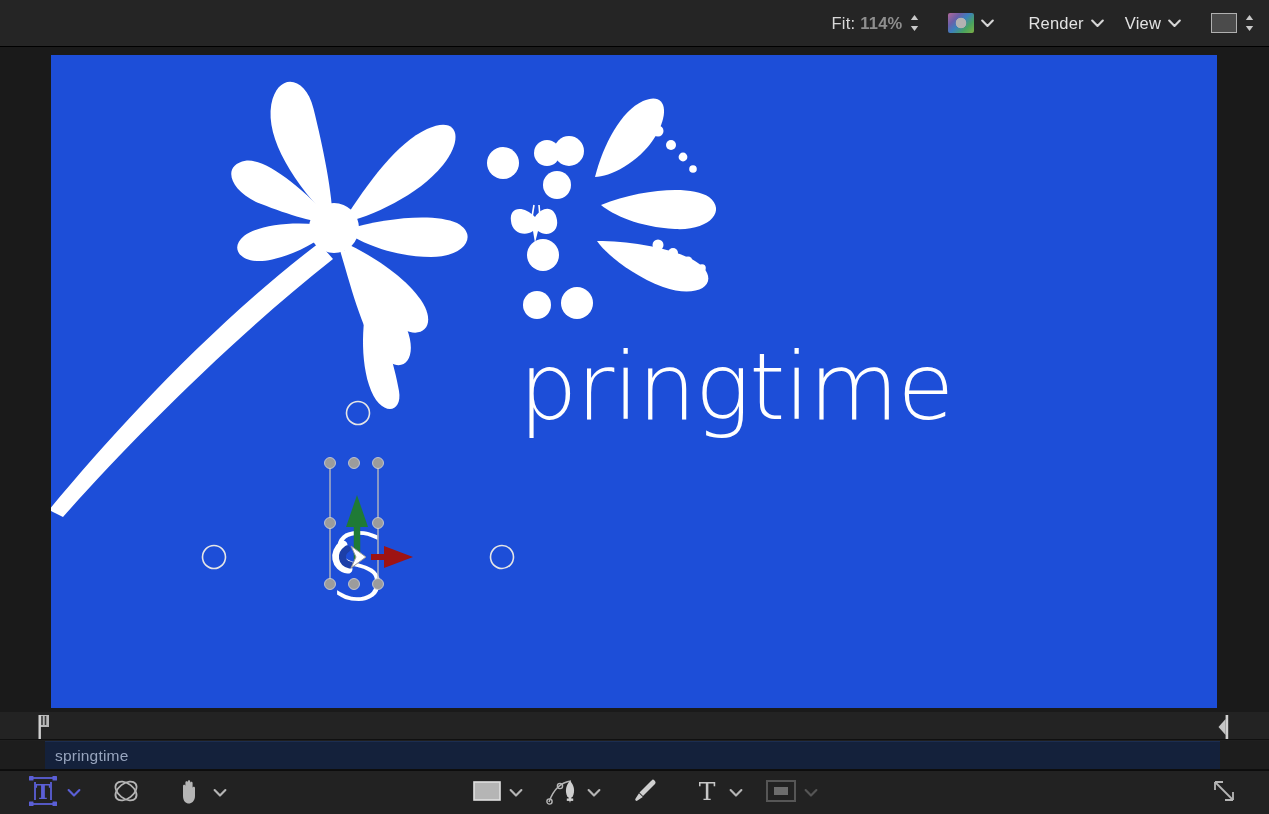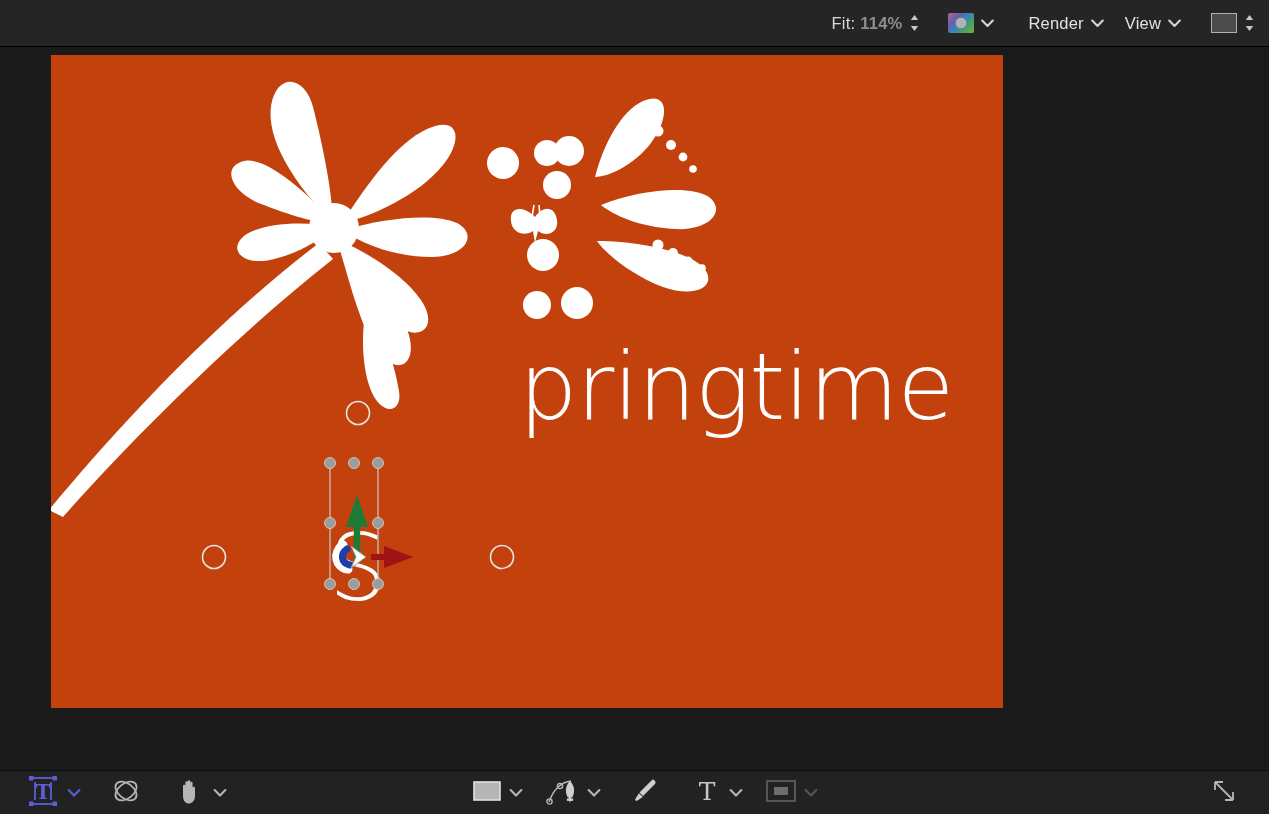--- a/index.html
+++ b/index.html
@@ -88,22 +88,22 @@
     margin-left: 30px;
     border: 1px solid #b0b0b0;
     background: #4b4b4b;
     box-sizing: border-box;
   }
 
   
   .canvas-wrap {
     position: absolute;
     left: 51px; top: 55px;
-    width: 952px; height: 653px;
-    background: #c2410c;
+    width: 1166px; height: 653px;
+    background: #1d4ed8;
     overflow: hidden;
   }
   .artwork { position: absolute; left: 0; top: 0; width: 1166px; height: 653px; }
 
   .bigtext {
     position: absolute;
     left: 468px;
     top: 287px;
     color: #ffffff;
     font-size: 92px;
@@ -335,20 +335,42 @@
         <path d="M300 491 L315 502 L300 513 L305 502 Z" fill="#ffffff" stroke="#9a9a9a" stroke-width="1"></path>
       </g>
 
       <g>
         <line x1="320" y1="502" x2="348" y2="502" stroke="#9e1313" stroke-width="6"></line>
         <path d="M362 502 L333 513 L333 491 Z" fill="#9e1313"></path>
       </g>
     </svg>
   </div>
 
+  <div class="timeline">
+    <div class="ruler">
+      <span class="playhead">
+        <svg width="13" height="24" viewBox="0 0 13 24">
+          <path d="M2 0 L12 0 L12 12 L2 12 Z" fill="#b8b8b8"></path>
+          <path d="M5 1 L5 10 M8.5 1 L8.5 10" stroke="#3a3a3a" stroke-width="1.6"></path>
+          <rect x="1.5" y="0" width="2.4" height="24" fill="#d0d0d0"></rect>
+        </svg>
+      </span>
+      <span class="endmark">
+        <svg width="13" height="24" viewBox="0 0 13 24">
+          <rect x="7.6" y="0" width="2.6" height="24" fill="#d0d0d0"></rect>
+          <path d="M7.6 4 L0.5 12 L7.6 20 Z" fill="#c4c4c4"></path>
+        </svg>
+      </span>
+    </div>
+    <div class="track-row">
+      <div class="clip">
+        <span class="clip-label">springtime</span>
+      </div>
+    </div>
+  </div>
 
   <div class="bottombar">
 
     <div class="btool" style="left:26px;">
       <span class="tool-icon">
         <svg width="34" height="34" viewBox="0 0 34 34">
           <g stroke="#5b5fd6" stroke-width="1.8" fill="none">
             <line x1="5" y1="4" x2="29" y2="4"></line>
             <line x1="5" y1="30" x2="29" y2="30"></line>
             <line x1="9" y1="8" x2="9" y2="26"></line>

